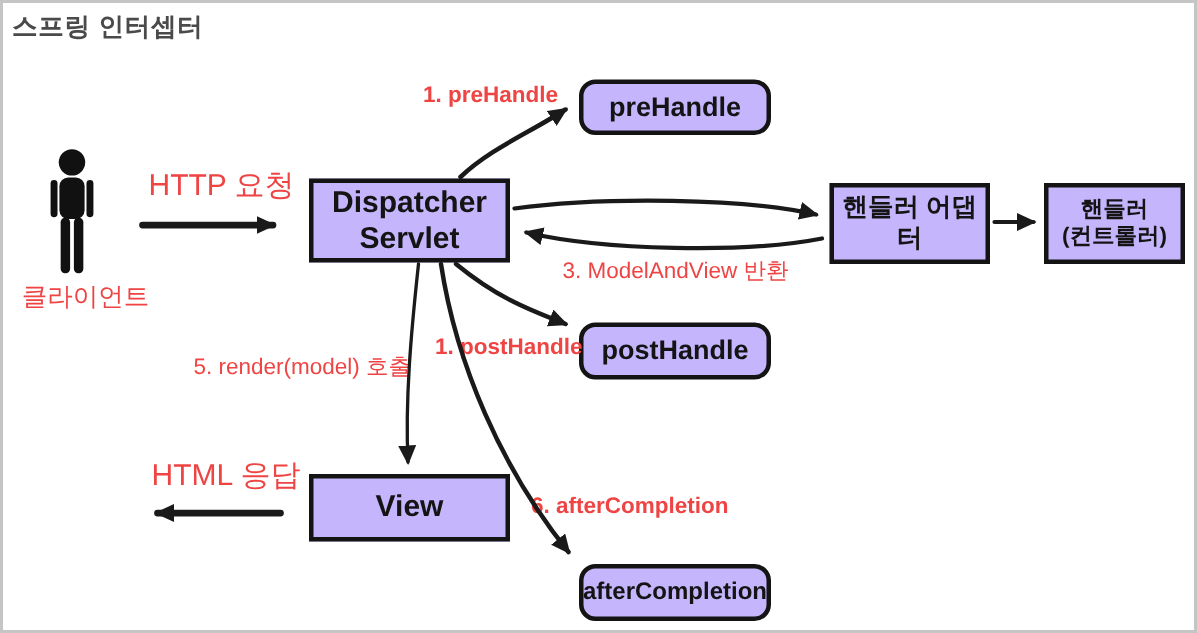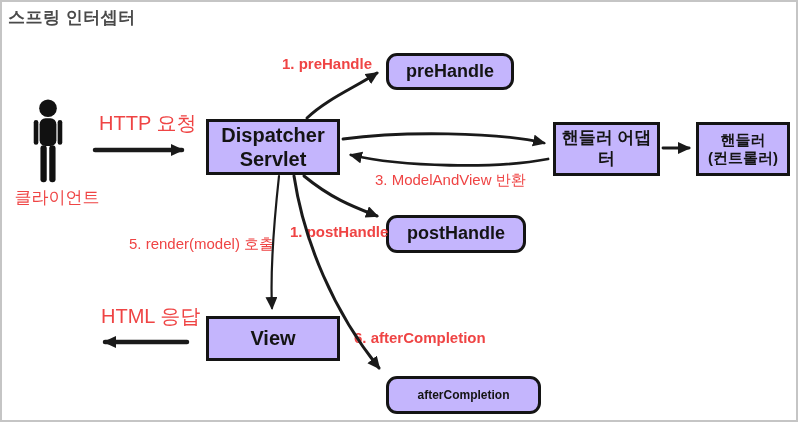--- a/index.html
+++ b/index.html
@@ -18,22 +18,22 @@
     display:flex; flex-direction:column; align-items:center; justify-content:center;
     text-align:center; line-height:1.22; z-index:1;
   }
   .rounded { border-radius:11px; }
   .lbl { position:absolute; color:#ef4444; white-space:nowrap; z-index:1; }
   .lbl.bold { font-weight:bold; }
   .big { font-size:20px; }
   .small { font-size:15px; }
   #dispatcher      { left:204px; top:117px; width:134px; height:56px; font-size:20px; }
   #prehandle       { left:384px; top:51px;  width:128px; height:37px; font-size:18px; }
-  #posthandle      { left:384px; top:213px; width:140px; height:38px; font-size:18px; }
-  #aftercompletion { left:384px; top:374px; width:155px; height:38px; font-size:12px; }
+  #posthandle      { left:384px; top:213px; width:128px; height:38px; font-size:18px; }
+  #aftercompletion { left:384px; top:374px; width:128px; height:38px; font-size:16px; }
   #handler-adapter { left:551px; top:120px; width:107px; height:54px; font-size:17px; }
   #handler         { left:694px; top:120px; width:94px;  height:54px; font-size:15px; }
   #view            { left:204px; top:314px; width:134px; height:45px; font-size:20px; }
   #client-icon     { position:absolute; left:25px; top:97px; width:42px; height:84px; z-index:1; }
   #client-label    { left:8px;  top:184px; width:94px; text-align:center; font-size:17px; }
   #http-request    { left:97px;  top:108px; }
   #html-response   { left:99px;  top:301px; }
   #step1 { left:280px; top:53px;  }
   #step2 { left:377px; top:116px; }
   #step3 { left:373px; top:169px; }

